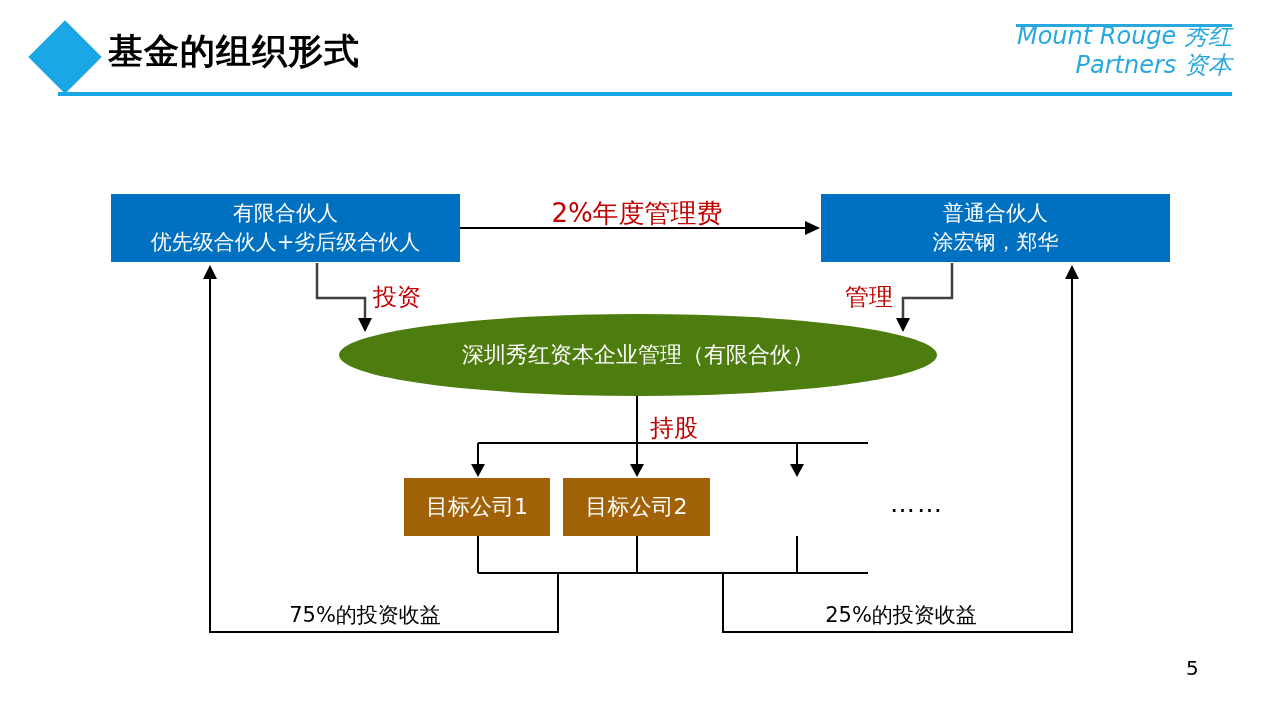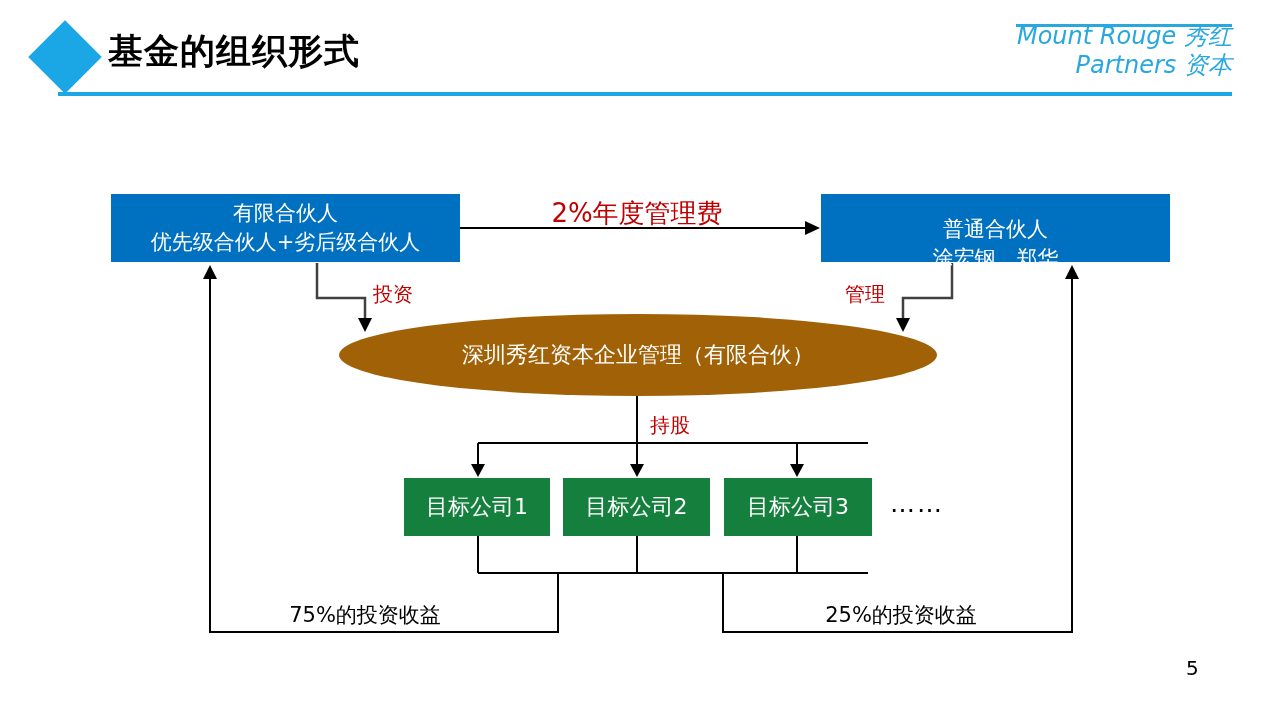--- a/index.html
+++ b/index.html
@@ -16,32 +16,32 @@
   .diamond { left:28px; top:20px; width:52px; height:52px;
     background:#1ba7e5; transform:rotate(45deg); transform-origin:center;
     margin:11px; }
   .divider { left:58px; top:92px; width:1174px; height:4px; background:#1ba7e5; }
   .logo { right:48px; top:22px; text-align:right; color:#29a8e0; line-height:29px; font-size:24px;font-style:italic; }
   .logo-rule { right:48px; top:24px; width:216px; height:3px; background:#29a8e0; }
   
   .bluebox { background:#0070c0; color:#fff; text-align:center; font-size:21px; line-height:29px; }
   .bluebox .bl { white-space:nowrap; }
   .lp-box { left:111px; top:194px; width:349px; height:68px; padding-top:5px; box-sizing:border-box; }
-  .gp-box { left:821px; top:194px; width:349px; height:68px; padding-top:21px; box-sizing:border-box; }
+  .gp-box { left:821px; top:194px; width:349px; height:68px; padding-top:5px; box-sizing:border-box; }
   .ellipse {
-    left:339px; top:314px; width:598px; height:82px; background:#a16207;
+    left:339px; top:314px; width:598px; height:82px; background:#4d7c0f;
     border-radius:50%; color:#fff; font-size:22px; display:flex;
     align-items:center; justify-content:center; white-space:nowrap;
   }
-  .target { background:#15803d; color:#fff; font-size:22px; display:flex;
+  .target { background:#a16207; color:#fff; font-size:22px; display:flex;
     align-items:center; justify-content:center; top:478px; height:58px; white-space:nowrap; }
   .t1 { left:404px; width:146px; }
   .t2 { left:563px; width:147px; }
   .t3 { left:724px; width:148px; }
-  .redlabel { color:#c00000; font-size:20px; white-space:nowrap; }
+  .redlabel { color:#c00000; font-size:24px; white-space:nowrap; }
   .fee-label { left:537px; top:196px; width:200px; text-align:center; font-size:26px; }
   .invest-label { left:373px; top:281px; }
   .manage-label { left:845px; top:281px; }
   .holding-label { left:650px; top:412px; }
   .more-dots { left:890px; top:489px; font-size:25px; color:#000; letter-spacing:2px; }
   .return-label { color:#000; font-size:21px; width:220px; text-align:center; top:601px; white-space:nowrap; }
   .lp-return { left:255px; }
   .gp-return { left:791px; }
   .page-num { left:1186px; top:656px; font-size:20px; color:#000; }
   svg.connectors { position:absolute; left:0; top:0; pointer-events:none; }
@@ -103,21 +103,20 @@
 
   <div class="abs redlabel fee-label">2%年度管理费</div>
   <div class="abs redlabel invest-label">投资</div>
   <div class="abs redlabel manage-label">管理</div>
   <div class="abs redlabel holding-label">持股</div>
 
   <div class="abs ellipse">深圳秀红资本企业管理（有限合伙）</div>
 
   <div class="abs target t1">目标公司1</div>
   <div class="abs target t2">目标公司2</div>
-  <div class="abs target t3">目标公司3</div>
   <div class="abs more-dots">……</div>
 
   <div class="abs return-label lp-return">75%的投资收益</div>
   <div class="abs return-label gp-return">25%的投资收益</div>
 
   <div class="abs page-num">5</div>
 
 </div>
 
 </body></html>

